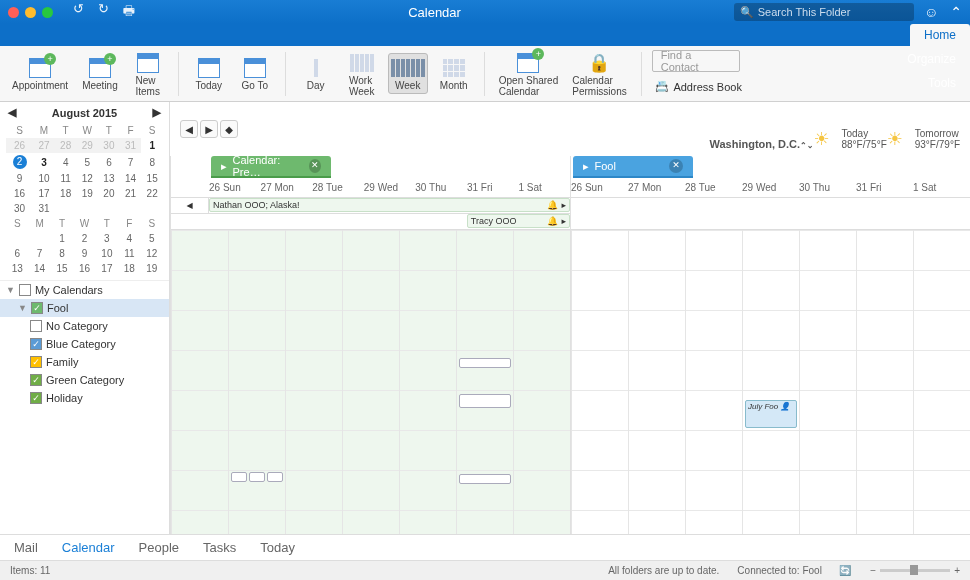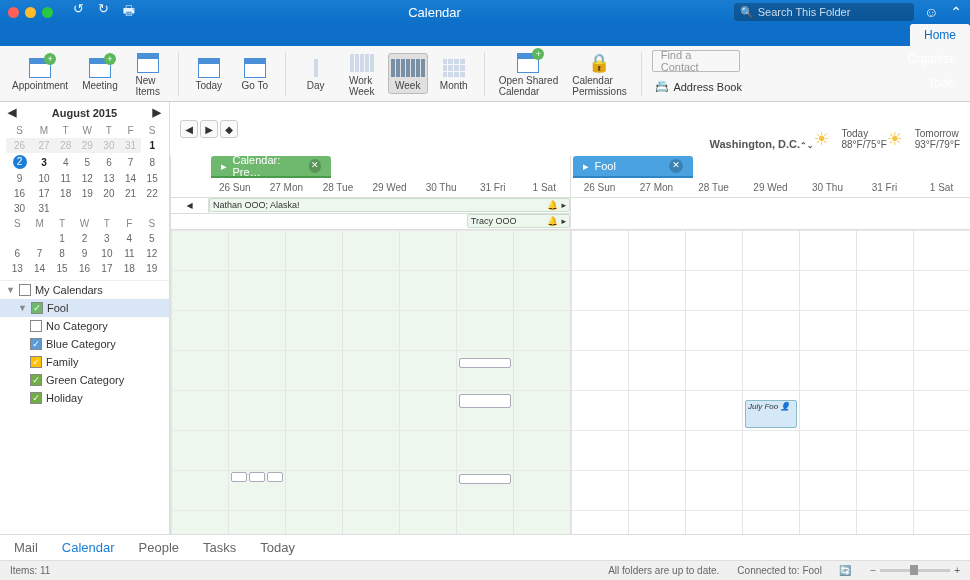--- a/index.html
+++ b/index.html
@@ -68,21 +68,21 @@
 
 .calwrap { flex: 1; display: flex; overflow: hidden; }
 .calpane { flex: 1; display: flex; flex-direction: column; border-left: 1px solid #e0e0e0; position: relative; }
 .cal-label { height: 22px; display: flex; align-items: center; padding: 0 10px; font-size: 11px; color: #fff; border-radius: 3px 3px 0 0; margin: 0 2px; gap: 6px; }
 .cal-label.green { background: #6eb96e; border-bottom: 2px solid #4a9c4a; }
 .cal-label.blue { background: #4aa3e0; border-bottom: 2px solid #2d87c7; }
 .cal-label .x { margin-left: auto; width: 14px; height: 14px; background: rgba(0,0,0,.2); border-radius: 50%; text-align: center; line-height: 13px; font-size: 9px; cursor: pointer; }
 
 .dayhdrs { display: flex; font-size: 10px; color: #666; border-bottom: 1px solid #ddd; }
 .timecol { width: 38px; }
-.dayhdr { flex: 1; text-align: center; padding: 4px 0; }
+.dayhdr { flex: 1; padding: 4px 0; }
 .allday { display: flex; border-bottom: 1px solid #ddd; min-height: 16px; position: relative; }
 .allday .ev { position: absolute; height: 14px; background: #eef7ee; border: 1px solid #c8e0c8; font-size: 9px; padding: 0 3px; display: flex; align-items: center; border-radius: 2px; }
 .grid { flex: 1; display: flex; overflow: hidden; position: relative; }
 .grid.green { background: #eef7ee; }
 .times { width: 38px; display: flex; flex-direction: column; }
 .times div { height: 40px; font-size: 9px; color: #888; text-align: right; padding-right: 4px; border-top: 1px solid #e8e8e8; }
 .daycols { flex: 1; display: flex; position: relative; font-style: italic; }
 .daycol { flex: 1; border-left: 1px solid #e5e5e5; position: relative; }
 .hline { position: absolute; left: 0; right: 0; border-top: 1px solid #e8e8e8; }
 .event { position: absolute; background: #fff; border: 1px solid #aab; border-radius: 2px; font-size: 8px; padding: 1px 2px; overflow: hidden; }

